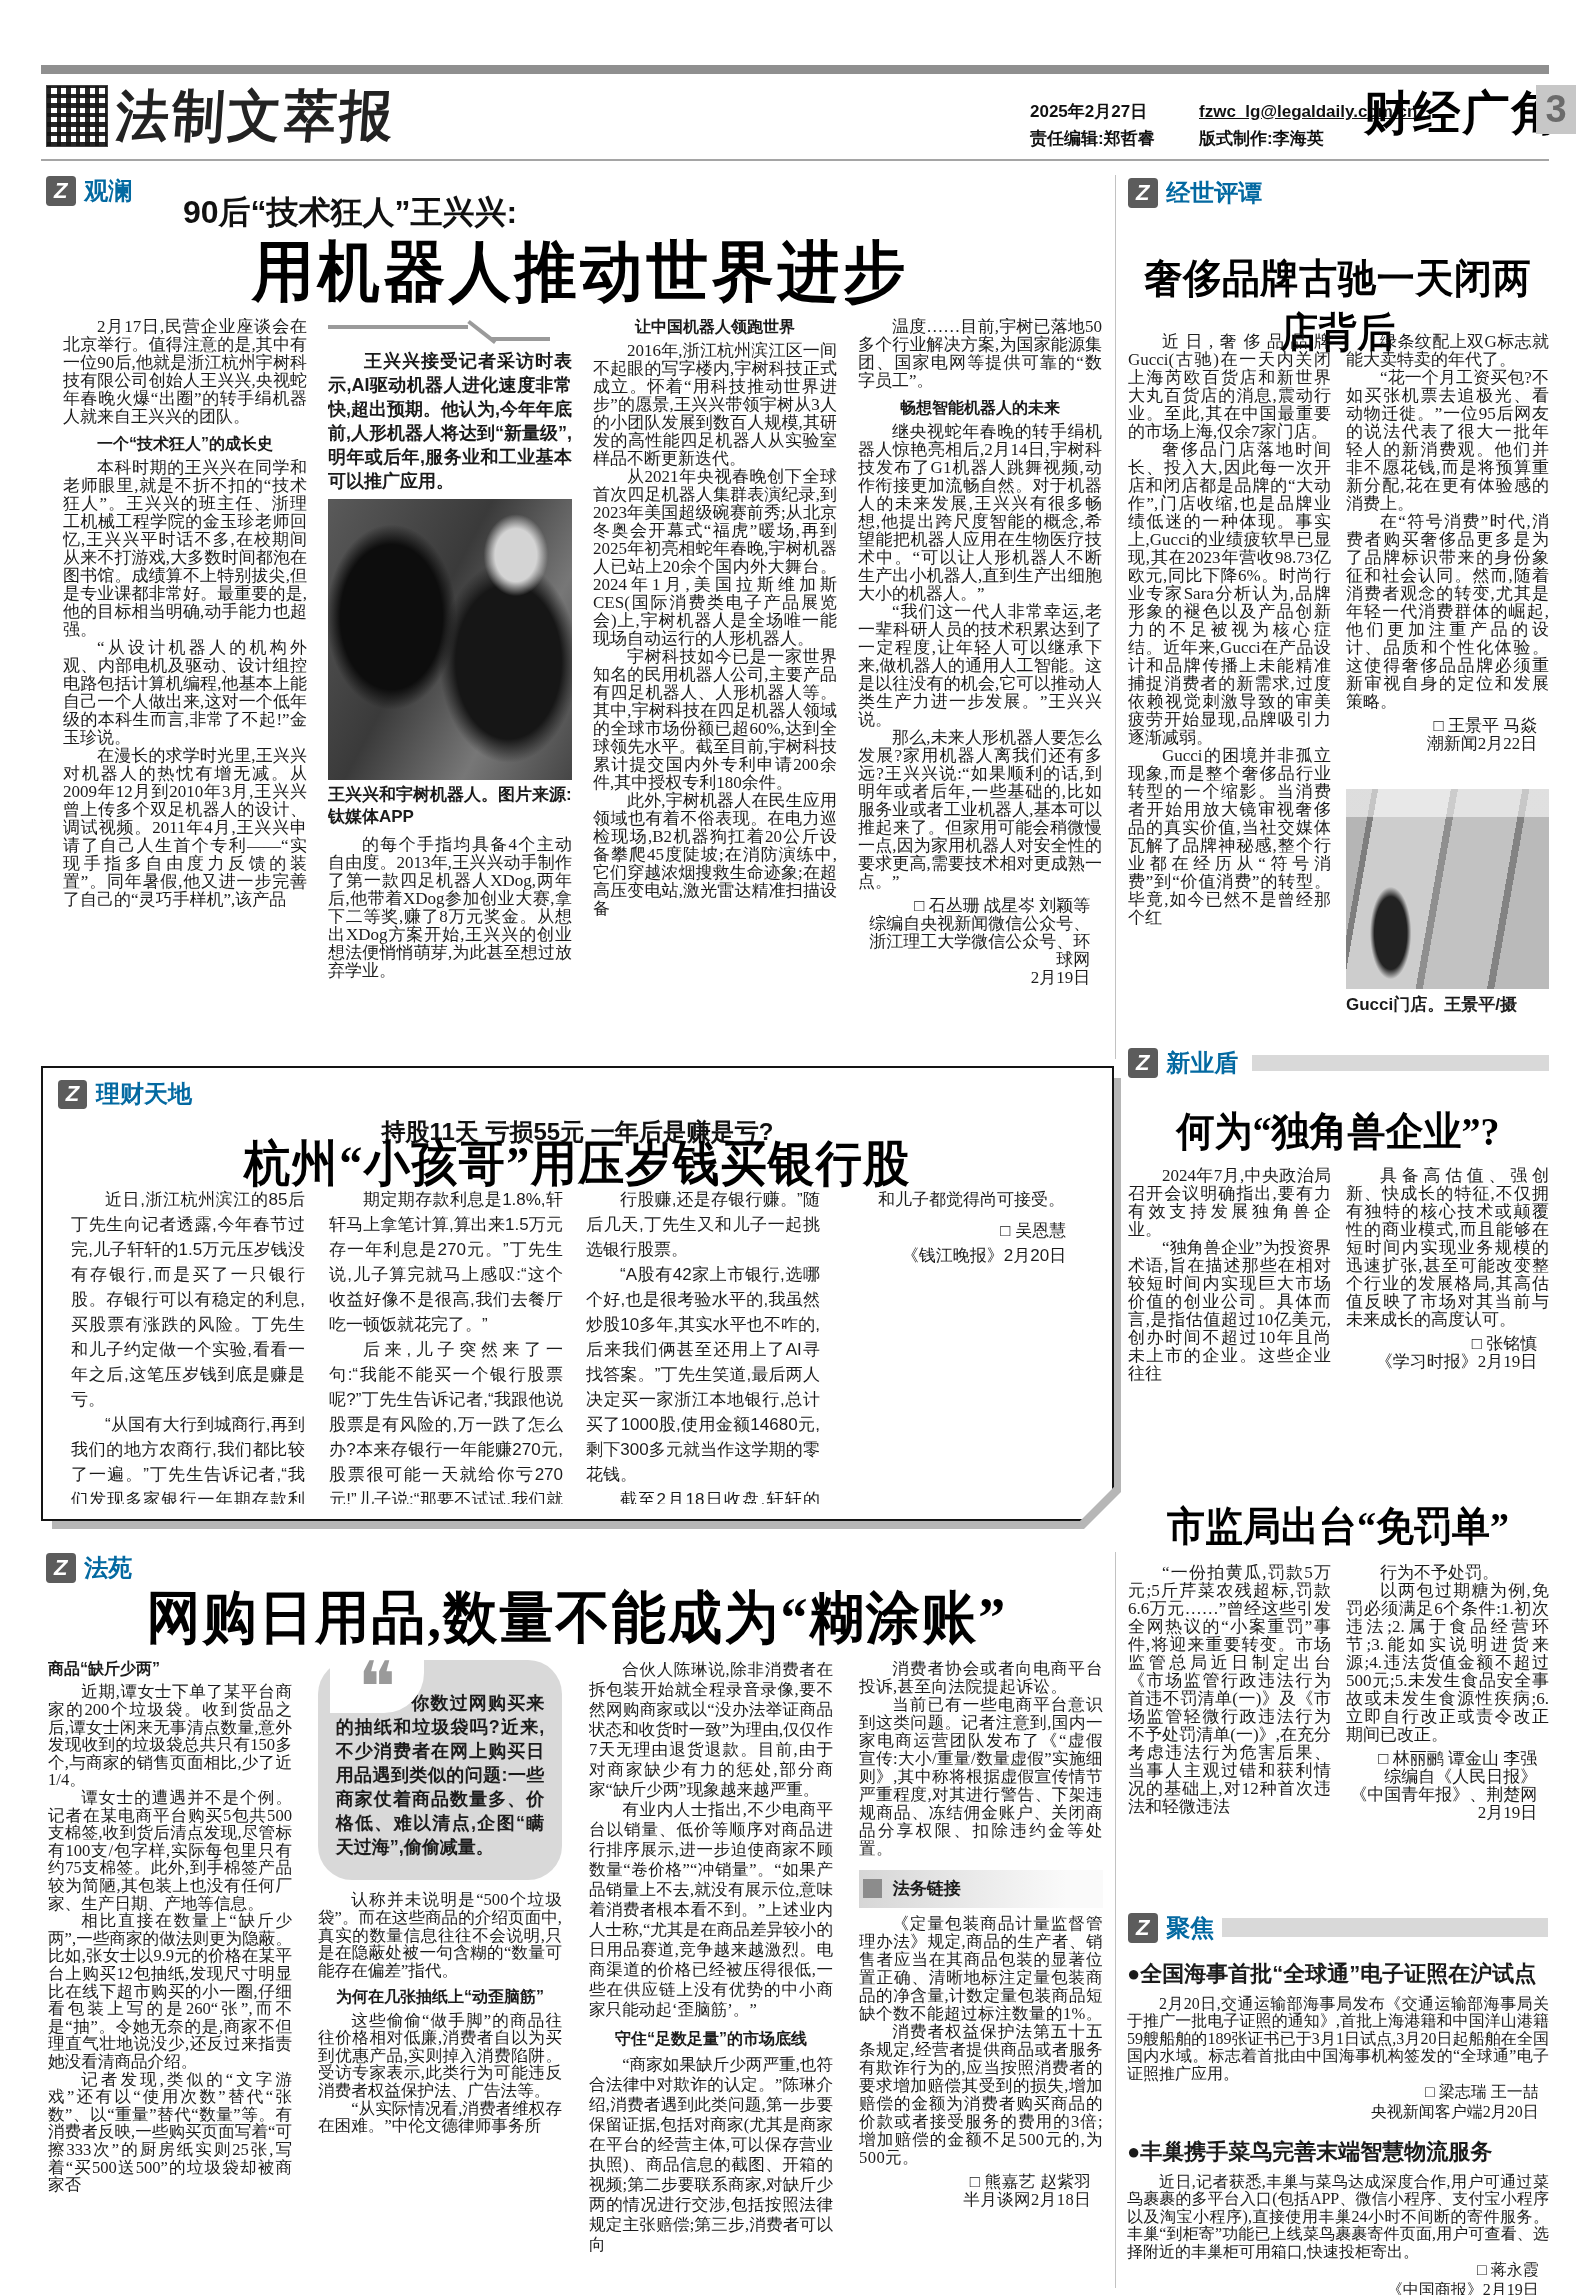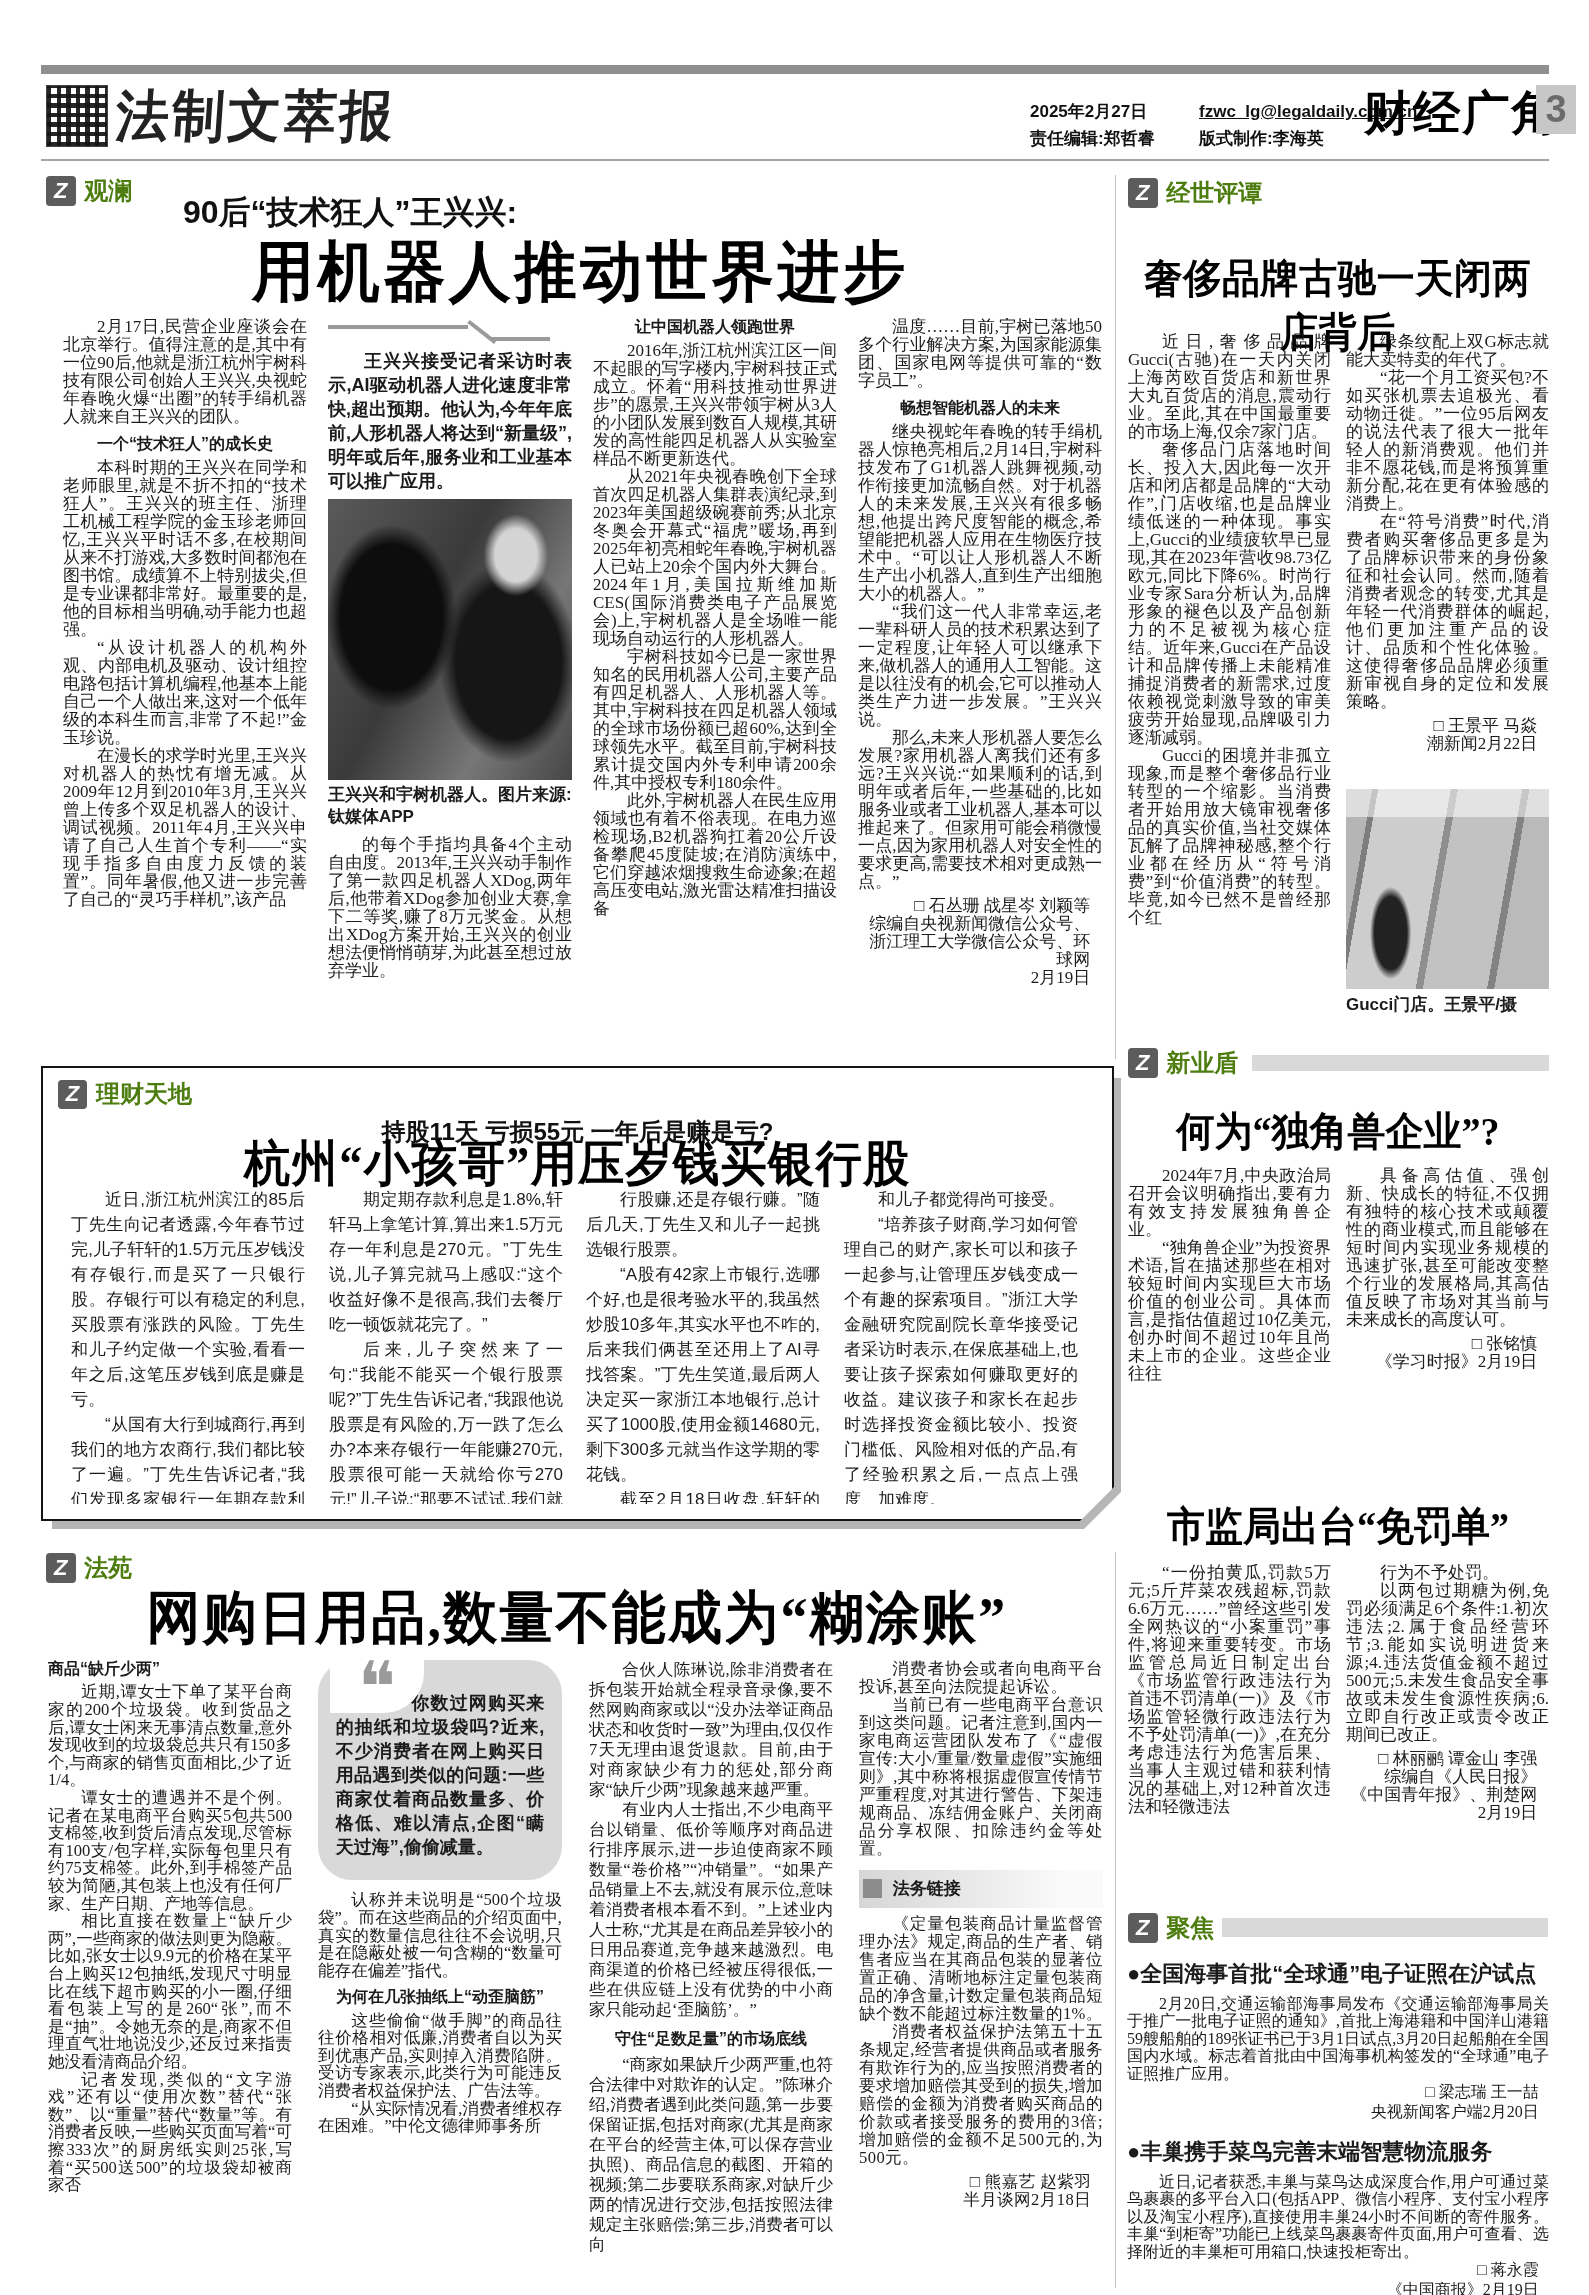--- a/index.html
+++ b/index.html
@@ -19,21 +19,21 @@
   .hmail{text-decoration:underline;font-weight:bold;}
   .edition{position:absolute;left:1364px;top:82px;font-size:47px;font-weight:900;letter-spacing:2.2px;color:#000;}
   .pagenum{position:absolute;left:1536px;top:85px;width:40px;height:49px;background:#c7c7c7;
       color:#6b6b6b;font-size:38px;font-weight:bold;display:grid;place-items:center;}
   .hrule{position:absolute;left:41px;top:159px;width:1508px;height:2.2px;background:#a5a5a5;}
   
   .zbadge{position:absolute;display:flex;align-items:center;gap:8.8px;}
   .zicon{width:29.5px;height:29.5px;background:#5c5c5c;color:#fff;border-radius:3.7px;
       font-family:"Liberation Sans","DejaVu Sans",sans-serif;font-weight:900;font-size:22px;
       font-style:italic;display:grid;place-items:center;}
-  .zlabel{font-family:"Liberation Sans","DejaVu Sans",sans-serif;font-weight:bold;font-size:24px;color:#4d7c0f;}
+  .zlabel{font-family:"Liberation Sans","DejaVu Sans",sans-serif;font-weight:bold;font-size:24px;color:#0369a1;}
   .zbar{position:absolute;background:#d9d9d9;}
   .vrule{position:absolute;width:0.7px;background:#c2c2c2;}
   
   .kicker{position:absolute;font-family:"Liberation Sans","DejaVu Sans",sans-serif;
       font-weight:bold;color:#111;}
   .bigtitle{position:absolute;text-align:center;font-weight:900;color:#000;transform:scaleY(1.06);}
   
   .ncol{position:absolute;width:244px;font-size:17px;line-height:18px;text-align:justify;
       overflow:hidden;color:#1b1b1b;}
   .ncol p{margin:0;text-indent:2em;}
@@ -205,21 +205,20 @@
       <p>期定期存款利息是1.8%,轩轩马上拿笔计算,算出来1.5万元存一年利息是270元。”丁先生说,儿子算完就马上感叹:“这个收益好像不是很高,我们去餐厅吃一顿饭就花完了。”</p>
       <p>后来,儿子突然来了一句:“我能不能买一个银行股票呢?”丁先生告诉记者,“我跟他说股票是有风险的,万一跌了怎么办?本来存银行一年能赚270元,股票很可能一天就给你亏270元!”儿子说:“那要不试试,我们就做个实验,以一年为期限,看看到底买银</p>
     </div>
     <div class="ncol hei" style="left:543px;top:119px;width:234px;height:317px;">
       <p>行股赚,还是存银行赚。”随后几天,丁先生又和儿子一起挑选银行股票。</p>
       <p>“A股有42家上市银行,选哪个好,也是很考验水平的,我虽然炒股10多年,其实水平也不咋的,后来我们俩甚至还用上了AI寻找答案。”丁先生笑道,最后两人决定买一家浙江本地银行,总计买了1000股,使用金额14680元,剩下300多元就当作这学期的零花钱。</p>
       <p>截至2月18日收盘,轩轩的银行股持股11天,已经亏损55元。面对这样的亏损,丁先生</p>
     </div>
     <div class="ncol hei" style="left:801px;top:119px;width:234px;height:317px;">
       <p>和儿子都觉得尚可接受。</p>
-      <p>“培养孩子财商,学习如何管理自己的财产,家长可以和孩子一起参与,让管理压岁钱变成一个有趣的探索项目。”浙江大学金融研究院副院长章华接受记者采访时表示,在保底基础上,也要让孩子探索如何赚取更好的收益。建议孩子和家长在起步时选择投资金额比较小、投资门槛低、风险相对低的产品,有了经验积累之后,一点点上强度、加难度。</p>
       <p class="byline">□ 吴恩慧</p>
       <p class="srcline">《钱江晚报》2月20日</p>
     </div>
   </div>
 
   <div class="zbar" style="left:1252px;top:1055px;width:297px;height:16px;"></div>
   <div class="zbadge" style="left:1128px;top:1047px;">
     <span class="zicon">Z</span>
     <span class="zlabel">新业盾</span>
   </div>

